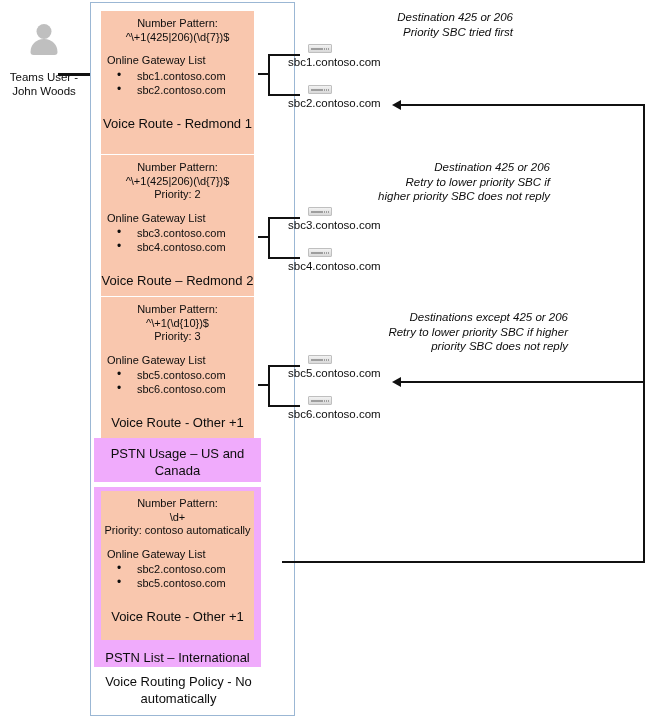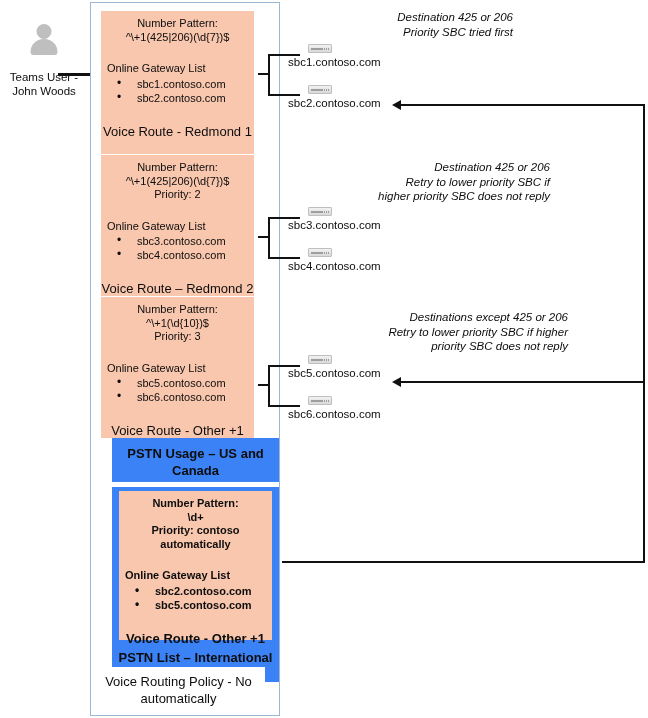--- a/index.html
+++ b/index.html
@@ -19,42 +19,41 @@
   #user-avatar{width:34px;height:40px;margin:0 auto;position:relative;}
   #user-avatar .head{position:absolute;left:50%;top:2px;transform:translateX(-50%);
       width:15px;height:15px;border-radius:50%;background:#bfbfbf;}
   #user-avatar .body{position:absolute;left:50%;top:17px;transform:translateX(-50%);
       width:27px;height:16px;background:#bfbfbf;border-radius:13px 13px 3px 3px;}
   #user-label{font-size:11.5px;line-height:14px;margin-top:8px;white-space:pre-line;}
   #user-stem{left:58px;top:73px;width:36px;height:3px;background:#111;}
 
   
   #policy-container{
-    left:90px;top:2px;width:190px;height:714px;
+    left:90px;top:2px;width:205px;height:714px;
     border:1px solid #9bb7d4;
     background:#ffffff;
     box-sizing:border-box;
   }
   .usage-block{
-    position:absolute;left:21px;width:167px;
-    background:#3b82f6;
-    box-sizing:border-box;
-    font-weight:bold;
+    position:absolute;left:3px;width:167px;
+    background:#f0abfc;
+    box-sizing:border-box;
   }
   .route-box{
     position:absolute;left:10px;width:153px;
     background:#f9c7ae;
     box-sizing:border-box;
     padding:6px 0 6px 0;
   }
   .pattern{
     text-align:center;font-size:11px;line-height:13.5px;
   }
   .gw-title{
-    font-size:11px;line-height:13.5px;margin:18px 0 0 6px;
+    font-size:11px;line-height:13.5px;margin:10px 0 0 6px;
   }
   .gw-list{list-style:none;margin:1px 0 0 0;padding:0;}
   .gw-list li{
     font-size:11px;line-height:14px;position:relative;padding-left:36px;
   }
   .gw-list li:before{
     content:"\2022";position:absolute;left:16px;top:-1px;font-size:12px;
   }
   .route-name{
     text-align:center;font-size:13px;line-height:16px;margin-top:19px;

